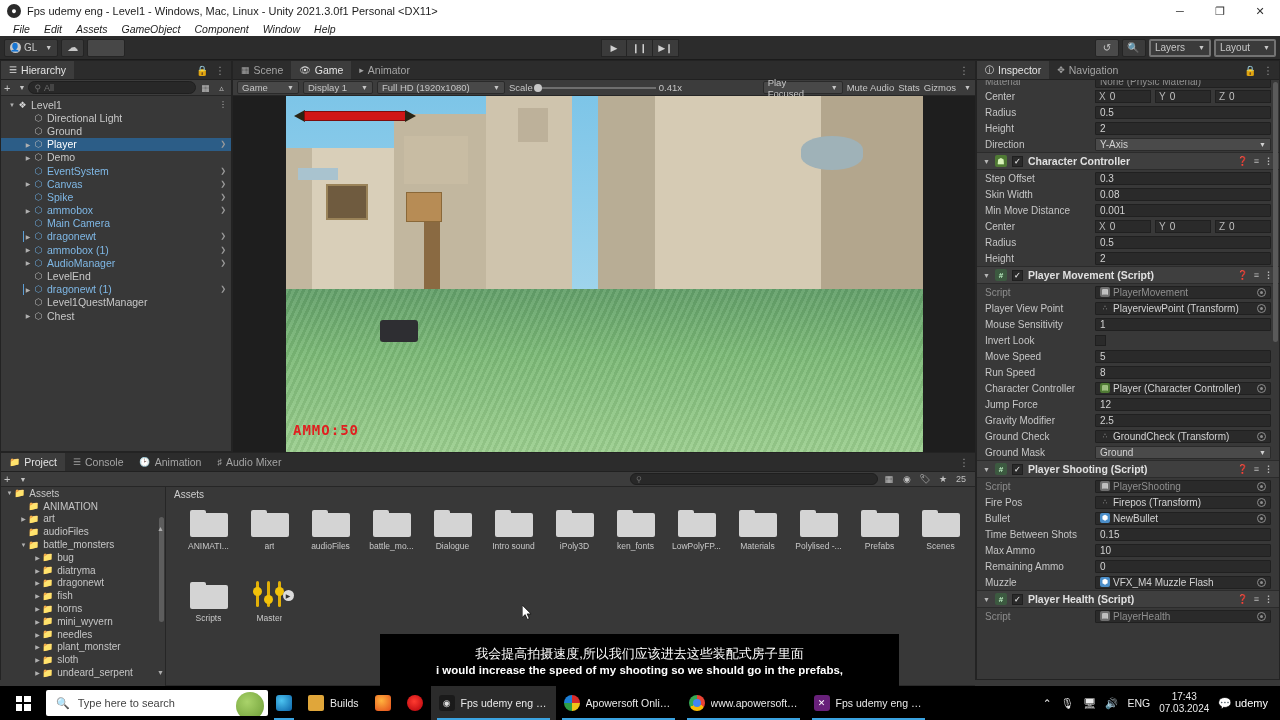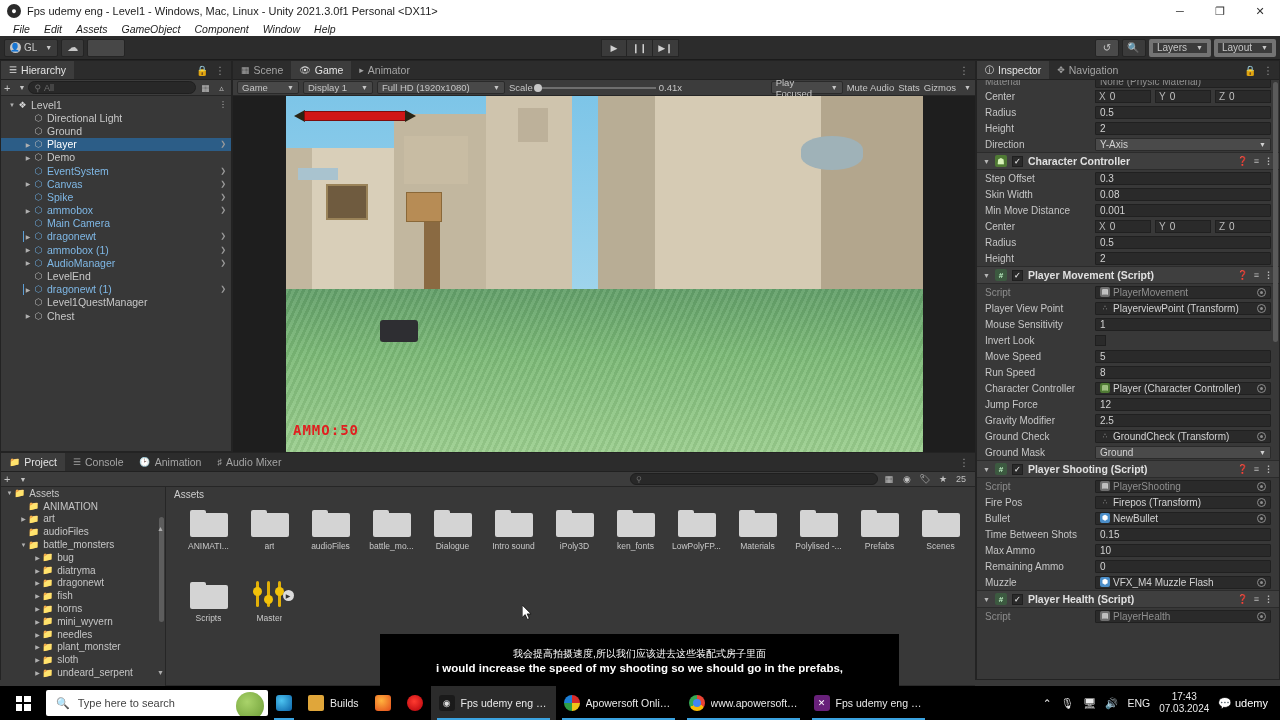--- a/index.html
+++ b/index.html
@@ -52,21 +52,21 @@
   .cloud{font-size:11px;}
   .tb-blank{width:38px;height:18px;background:#474747;border:1px solid #242424;border-radius:2px;margin-right:3px;}
   .play-group{position:absolute;left:50%;transform:translateX(-50%);display:flex;}
   .play-btn{width:26px;height:18px;background:#3b3b3b;border:1px solid #242424;
     display:flex;align-items:center;justify-content:center;font-size:9px;color:#d0d0d0;}
   .play-btn + .play-btn{border-left:none;}
   .tb-right{margin-left:auto;display:flex;align-items:center;gap:3px;}
   .tb-icon{width:24px;height:18px;background:#3b3b3b;border:1px solid #242424;border-radius:2px;
     display:flex;align-items:center;justify-content:center;font-size:10px;color:#c8c8c8;}
   .tb-icon.active{background:#4a4a4a;}
-  .tb-drop{height:18px;min-width:62px;background:#3b3b3b;border:4px solid #737373;border-radius:2px;
+  .tb-drop{height:18px;min-width:62px;background:#3b3b3b;border:2px solid #737373;border-radius:2px;
     display:flex;align-items:center;justify-content:space-between;font-size:10px;color:#c8c8c8;padding:0 4px;}
   .caret{font-size:7px;margin-left:5px;}
 
   
   .panel{position:absolute;background:#383838;border:1px solid #232323;}
   .panel-tabs{height:19px;background:#2c2c2c;display:flex;align-items:stretch;
     font-size:10.5px;border-bottom:1px solid #212121;}
   .ptab{display:flex;align-items:center;gap:4px;padding:0 8px;color:#a5a5a5;}
   .ptab.active{background:#3c3c3c;color:#e4e4e4;}
   .ptab .ico{font-size:9px;}
@@ -190,21 +190,21 @@
     display:flex;align-items:center;justify-content:center;font-size:6px;color:#333;}
   .cursor{position:absolute;width:11px;height:16px;pointer-events:none;}
   .proj-footer{position:absolute;left:0;bottom:0;width:100%;height:13px;background:#3c3c3c;border-top:1px solid #2a2a2a;
     display:flex;align-items:center;justify-content:flex-end;gap:6px;padding-right:8px;}
   .zoom-slider{width:70px;height:2px;background:#6f6f6f;position:relative;margin-right:6px;}
   .zoom-knob{position:absolute;right:-2px;top:-3px;width:8px;height:8px;border-radius:50%;background:#c7c7c7;}
 
   
   .subtitle{position:absolute;left:380px;top:634px;width:519px;height:52px;
     background:#000;display:flex;flex-direction:column;align-items:center;justify-content:center;gap:1px;}
-  .sub-cn{font-size:10px;color:#fff;white-space:nowrap;}
+  .sub-cn{font-size:13px;color:#fff;white-space:nowrap;}
   .sub-en{font-size:11.5px;color:#fff;font-weight:bold;white-space:nowrap;}
 
   
   .taskbar{position:absolute;left:0;bottom:0;width:1280px;height:34px;background:#000;display:flex;align-items:center;}
   .start{width:46px;height:34px;display:flex;align-items:center;justify-content:center;}
   .win-logo{width:15px;height:15px;display:grid;grid-template-columns:1fr 1fr;grid-template-rows:1fr 1fr;gap:1.5px;}
   .win-logo i{background:#fff;display:block;}
   .searchbox{width:222px;height:26px;background:#fff;border-radius:2px;display:flex;align-items:center;
     gap:8px;padding:0 10px;font-size:11px;color:#444;position:relative;overflow:hidden;}
   .cort{position:absolute;right:4px;bottom:-4px;width:28px;height:28px;border-radius:50%;
@@ -439,21 +439,21 @@
         <span class="caret">▼</span>
       </div>
       <div class="gv-plain">
         <span>Scale</span>
         <span class="slider-track">
             <span class="slider-knob"></span>
           </span>
         <span>0.41x</span>
       </div>
       <div style="flex:1"></div>
-      <div class="gv-drop" style="width:72px">
+      <div class="gv-drop" style="width:80px">
         <span>Play Focused</span>
         <span class="caret">▼</span>
       </div>
       <span>Mute Audio</span>
       <span>Stats</span>
       <div class="gv-plain">
         <span>Gizmos</span>
         <span class="caret">▼</span>
       </div>
     </div>

